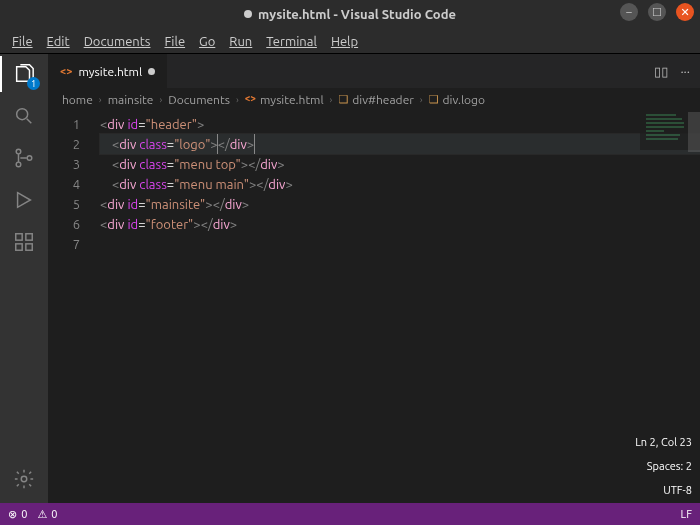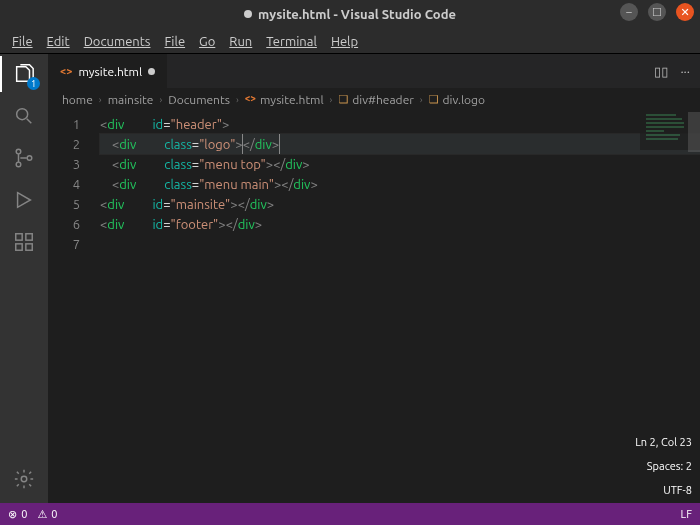--- a/index.html
+++ b/index.html
@@ -49,22 +49,22 @@
   .chev { color:#666; font-size:10px; }
 
   
   .editor { flex:1; display:flex; font-family:"Fira Code","Consolas",monospace; font-size:13px; line-height:20px; position:relative; overflow:hidden; }
   .gutter { width:46px; background:#1e1e1e; color:#858585; text-align:right; padding:4px 14px 0 0; }
   .gutter div { height:20px; }
   .code { flex:1; padding:4px 0 0 6px; position:relative; }
   .line { height:20px; white-space:pre; }
   .line.hl { background:#2a2d2e; outline:1px solid #282828; }
   .br  { color:#808080; }
-  .tagn{ color:#22c55e; }
-  .attr{ color:#14b8a6;margin-left:25px; }
+  .tagn{ color:#f9a8d4; }
+  .attr{ color:#d946ef; }
   .str { color:#ce9178; }
   .eq  { color:#d4d4d4; }
   .caret-box { display:inline-block; outline:1px solid #888; }
   .minimap { position:absolute; right:0; top:0; width:60px; height:40px; background:#1e1e1e; opacity:.7; }
   .minimap .mm { position:absolute; left:6px; height:2px; background:#4a6; opacity:.5; }
   .scroll-seg { position:absolute; right:0; top:2px; width:12px; height:40px; background:rgba(200,200,200,.18); }
 
   
   .statusbar { height:22px; background:#68217a; color:#fff; display:flex; align-items:center; font-size:11px; padding:0 8px; gap:10px; }
   .statusbar .right { margin-left:auto; display:flex; align-items:flex-end; gap:12px;flex-direction:column; }

